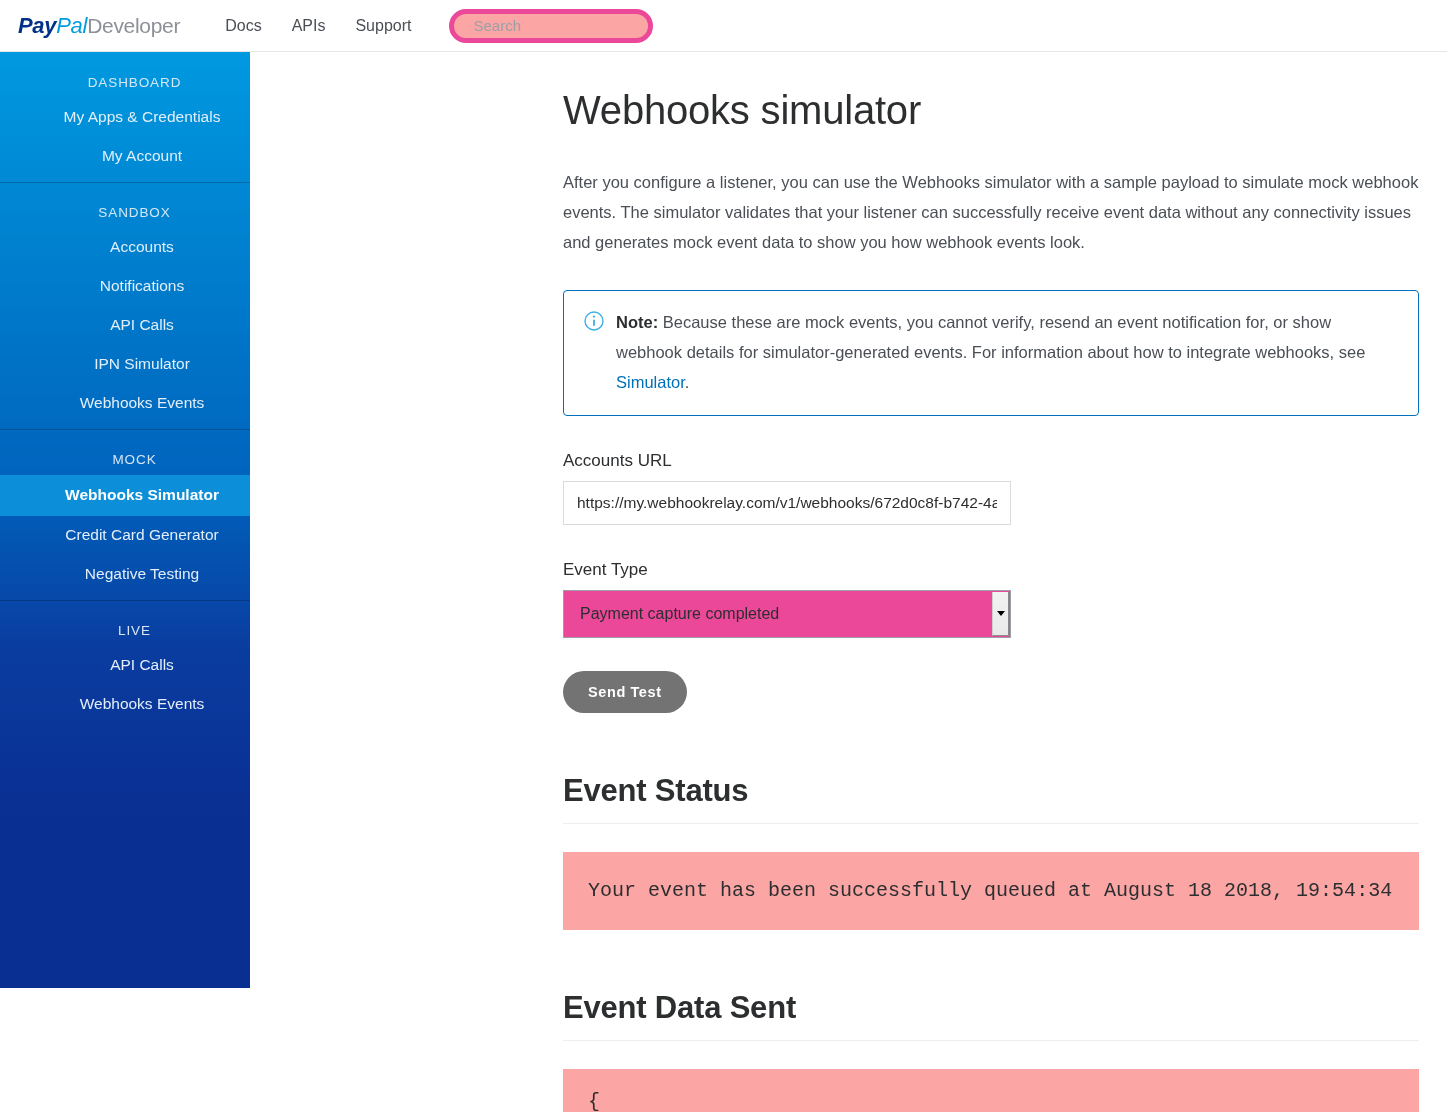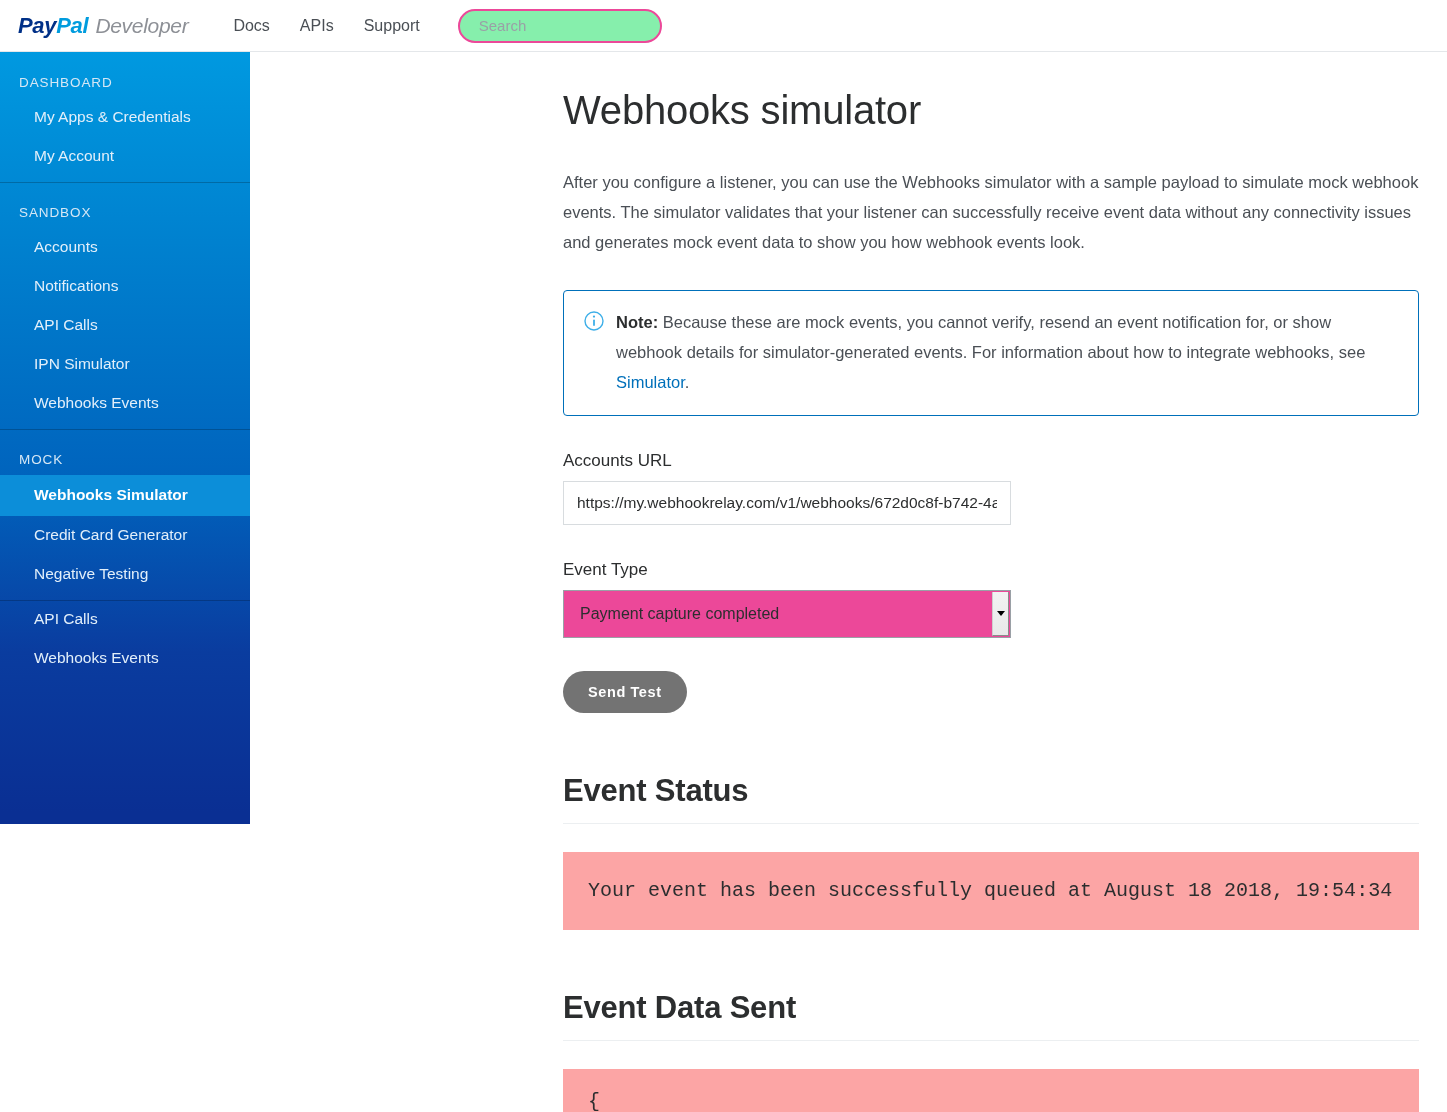--- a/index.html
+++ b/index.html
@@ -22,53 +22,54 @@
     z-index: 5;
   }
   .logo {
     margin-left: 18px;
     font-size: 22px;
     letter-spacing: -0.3px;
     display: flex; align-items: baseline;
     white-space: nowrap;
   }
   .logo .pay { font-weight: bold; font-style: italic; color: #003087; }
-  .logo .pal { font-weight: bold; font-style: italic; color: #009cde; }
-  .logo .dev { font-style: italic; color: #8d9096; margin-left: 7px; font-size: 21px; font-weight: 400; text-align: center; }
+  .logo .pal { font-weight: normal; font-style: italic; color: #009cde; }
+  .logo .dev { color: #8d9096; font-size: 21px; font-weight: 400; text-align: center; }
 
   .nav { display: flex; align-items: center; margin-left: 45px; }
   .nav a {
     color: #4a4f55; text-decoration: none;
     font-size: 16px; margin-right: 30px; white-space: nowrap;
   }
   .search-box {
     width: 204px; height: 34px;
-    border: 2px solid #ec4899; border-radius: 17px;
-    background: #86efac; display: flex; align-items: center;
+    border: 5px solid #ec4899; border-radius: 17px;
+    background: #fca5a5; display: flex; align-items: center;
     padding: 0 17px; margin-left: 8px; justify-content: center;
   }
   .search-box input {
     border: 0; outline: 0; width: 100%;
     font-family: "Liberation Sans", sans-serif;
     font-size: 15px; color: #2c2e30; background: transparent;
   }
   .search-box input::placeholder { color: #9aa0a6; }
 
   
   .sidebar {
     position: absolute; top: 52px; left: 0;
-    width: 250px; height: 772px;
+    width: 250px; height: 936px;
     background: linear-gradient(180deg,
       #0099e0 0px,
       #0081cf 190px,
       #0063bd 430px,
       #0a3c9f 600px,
       #0a2f93 760px,
       #0a2f93 1060px);
     overflow: hidden;
+    text-align: center;
   }
   .sb-group { position: relative; }
   .sb-group + .sb-group::before {
     content: ""; position: absolute; top: 0; left: 0;
     width: 250px; height: 1px; background: rgba(0,0,0,0.22);
   }
   .sb-title {
     color: #d5e7f5; font-size: 13.5px;
     letter-spacing: 0.9px;
     padding: 23px 0 8px 19px;
@@ -224,20 +225,21 @@
   </div>
 
   <div class="sb-group mock">
     <div class="sb-title">MOCK</div>
     <div class="sb-item active">Webhooks Simulator</div>
     <div class="sb-item">Credit Card Generator</div>
     <div class="sb-item">Negative Testing</div>
   </div>
 
   <div class="sb-group">
+    <div class="sb-title">LIVE</div>
     <div class="sb-item">API Calls</div>
     <div class="sb-item">Webhooks Events</div>
   </div>
 
 </div>
 
 <div class="main">
   <div class="content">
 
     <h1 class="page-title">Webhooks simulator</h1>

